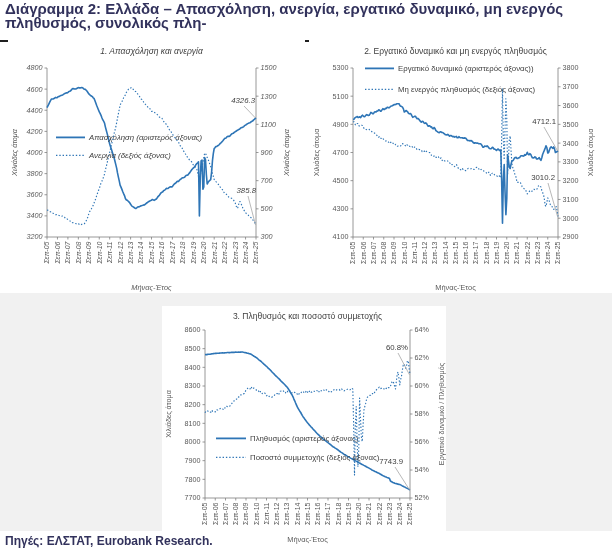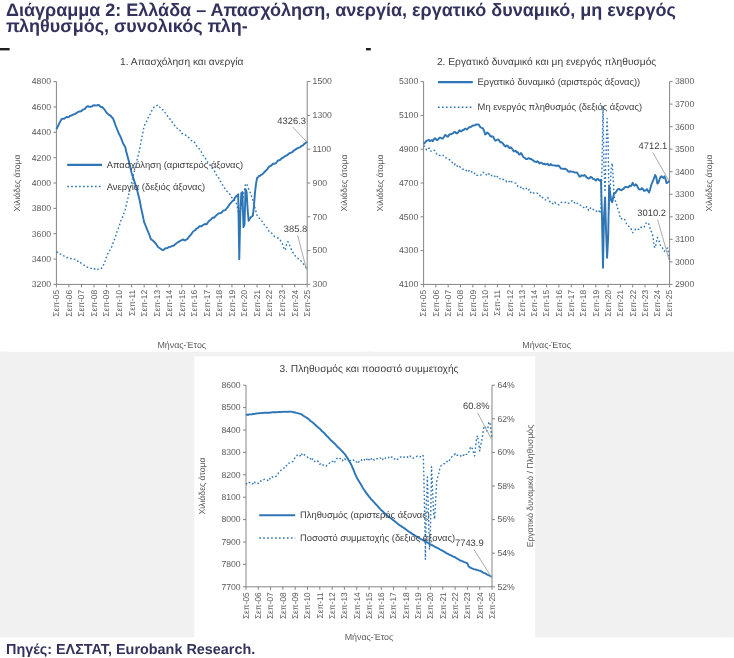--- a/index.html
+++ b/index.html
@@ -7,23 +7,23 @@
        font-family:"Liberation Sans",sans-serif;}
   .doc-title{position:absolute;left:5px;top:2px;width:604px;font-size:15px;font-weight:700;
              color:#32325C;line-height:14.4px;letter-spacing:0px;}
   .gray-band{position:absolute;left:0;top:293px;width:612px;height:238px;background:#F1F1F1;}
   .gray-strip-right{position:absolute;left:603px;top:42px;width:9px;height:489px;background:#F1F1F1;}
   .border-seg{position:absolute;top:40px;height:2px;background:#1f1f1f;}
   #seg-left{left:0;width:13px;}
   #seg-mid{left:291px;width:18px;}
   #seg-right{left:598px;width:14px;}
   .panel{position:absolute;background:#ffffff;}
-  #panel-0{left:8px;top:40px;width:297px;height:253px;}
+  #panel-0{left:8px;top:40px;width:297px;height:253px;font-style:italic;}
   #panel-1{left:310px;top:40px;width:302px;height:253px;}
-  #panel-2{left:162px;top:297px;width:284px;height:238px;}
+  #panel-2{left:162px;top:306px;width:284px;height:238px;}
   svg text{font-family:"Liberation Sans",sans-serif;}
   .footer{position:absolute;left:5px;top:534px;font-size:12px;font-weight:700;color:#32325C;}
 </style>
 </head>
 <body>
 
 <div class="doc-title">
   <div>Διάγραμμα 2: Ελλάδα – Απασχόληση, ανεργία, εργατικό δυναμικό, μη ενεργός πληθυσμός, συνολικός πλη-</div>
 </div>
 

